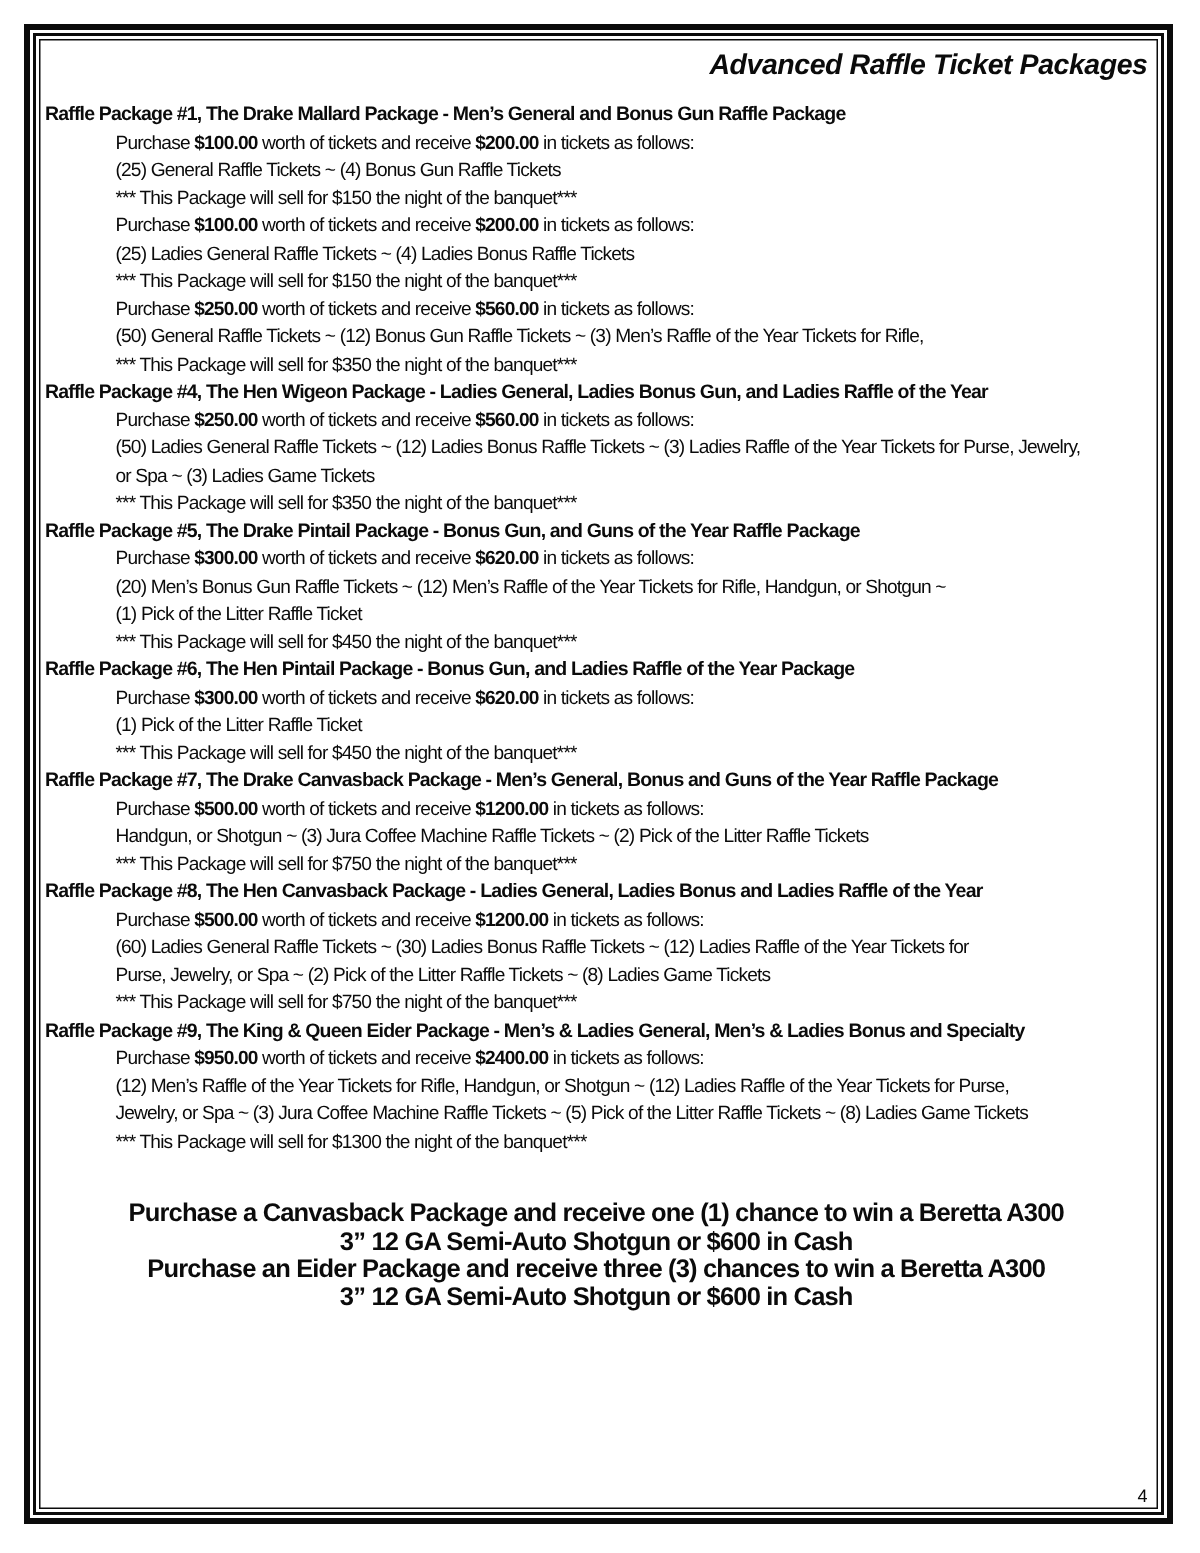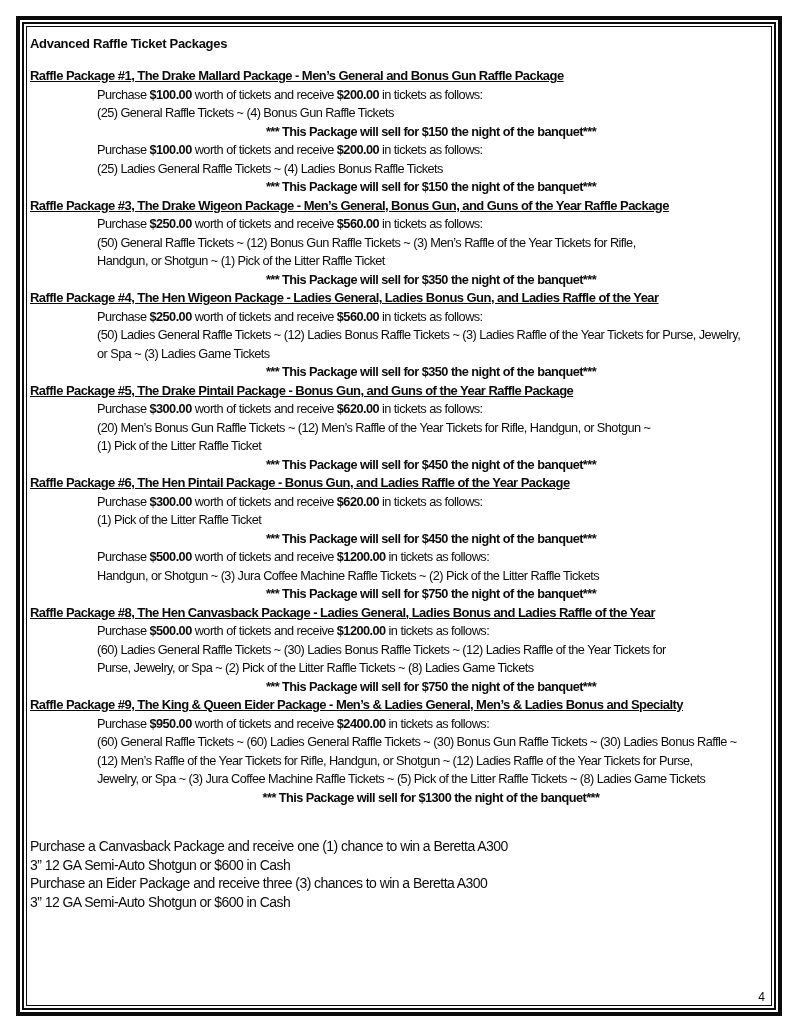--- a/index.html
+++ b/index.html
@@ -34,41 +34,42 @@
   }
   .content {
     position: absolute;
     inset: 0;
     padding: 4px 6px 0 3px;
     font-size: 12.75px;
     line-height: 18.5px;
     letter-spacing: -0.55px;
   }
   .title {
-    font-size: 13px;
+    font-size: 19px;
     font-weight: bold;
-    text-align: left;
+    text-align: right;
     margin: 2px 0 12px 0;
     letter-spacing: -0.3px;
     line-height: 22px;
+    font-style: italic;
   }
   .pkg-heading {
     font-weight: bold;
     white-space: nowrap;
     font-size: 13px;
-    text-decoration: underline;
   }
   .pkg-body { margin-left: 47px; }
-  .pkg-line { white-space: nowrap; margin-left: 20px; }
-  .pkg-line.sell { font-weight: bold; text-align: center; }
+  .pkg-line { white-space: nowrap; }
+  .pkg-line.sell { font-weight: normal; }
   .b { font-weight: bold; }
   .footer {
     margin-top: 30px;
-    font-weight: normal;
-    font-size: 14px;
+    text-align: center;
+    font-weight: bold;
+    font-size: 17px;
   }
   .footer .fline { white-space: nowrap; }
   .pagenum {
     position: absolute;
     right: 6px;
     bottom: 1px;
     font-size: 12px;
     letter-spacing: 0;
     line-height: 14px;
   }
@@ -93,25 +94,23 @@
               </div>
             </section>
             <section class="pkg">
               <div class="pkg-body">
                 <div class="pkg-line purchase"><span>Purchase </span><span class="b">$100.00</span><span> worth of tickets and receive </span><span class="b">$200.00</span><span> in tickets as follows:</span></div>
                 <div class="pkg-line">(25) Ladies General Raffle Tickets ~ (4) Ladies Bonus  Raffle Tickets</div>
                 <div class="pkg-line sell">*** This Package will sell for $150 the night of the banquet***</div>
               </div>
             </section>
             <section class="pkg">
-              <div class="pkg-heading">Raffle Package #3, The Drake Wigeon Package - Men’s General, Bonus Gun, and Guns of the Year Raffle Package</div>
               <div class="pkg-body">
                 <div class="pkg-line purchase"><span>Purchase </span><span class="b">$250.00</span><span> worth of tickets and receive </span><span class="b">$560.00</span><span> in tickets as follows:</span></div>
                 <div class="pkg-line">(50) General Raffle Tickets ~ (12) Bonus Gun Raffle Tickets ~ (3) Men’s Raffle of the Year Tickets for Rifle,</div>
-                <div class="pkg-line">Handgun, or Shotgun ~ (1) Pick of the Litter Raffle Ticket</div>
                 <div class="pkg-line sell">*** This Package will sell for $350 the night of the banquet***</div>
               </div>
             </section>
             <section class="pkg">
               <div class="pkg-heading">Raffle Package #4, The Hen Wigeon Package - Ladies General, Ladies Bonus Gun, and Ladies Raffle of the Year</div>
               <div class="pkg-body">
                 <div class="pkg-line purchase"><span>Purchase </span><span class="b">$250.00</span><span> worth of tickets and receive </span><span class="b">$560.00</span><span> in tickets as follows:</span></div>
                 <div class="pkg-line">(50) Ladies General Raffle Tickets ~ (12) Ladies Bonus Raffle Tickets ~ (3) Ladies Raffle of the Year Tickets for Purse, Jewelry,</div>
                 <div class="pkg-line">or Spa ~ (3) Ladies Game Tickets</div>
                 <div class="pkg-line sell">*** This Package will sell for $350 the night of the banquet***</div>
@@ -128,40 +127,40 @@
             </section>
             <section class="pkg">
               <div class="pkg-heading">Raffle Package #6, The Hen Pintail Package - Bonus Gun, and Ladies Raffle of the Year Package</div>
               <div class="pkg-body">
                 <div class="pkg-line purchase"><span>Purchase </span><span class="b">$300.00</span><span> worth of tickets and receive </span><span class="b">$620.00</span><span> in tickets as follows:</span></div>
                 <div class="pkg-line">(1) Pick of the Litter Raffle Ticket</div>
                 <div class="pkg-line sell">*** This Package will sell for $450 the night of the banquet***</div>
               </div>
             </section>
             <section class="pkg">
+              <div class="pkg-heading">Raffle Package #7, The Drake Canvasback Package - Men’s General, Bonus and Guns of the Year Raffle Package</div>
               <div class="pkg-body">
                 <div class="pkg-line purchase"><span>Purchase </span><span class="b">$500.00</span><span> worth of tickets and receive </span><span class="b">$1200.00</span><span> in tickets as follows:</span></div>
                 <div class="pkg-line">Handgun, or Shotgun ~ (3) Jura Coffee Machine Raffle Tickets  ~ (2) Pick of the Litter Raffle Tickets</div>
                 <div class="pkg-line sell">*** This Package will sell for $750 the night of the banquet***</div>
               </div>
             </section>
             <section class="pkg">
               <div class="pkg-heading">Raffle Package #8, The Hen Canvasback Package - Ladies General, Ladies Bonus and Ladies Raffle of the Year</div>
               <div class="pkg-body">
                 <div class="pkg-line purchase"><span>Purchase </span><span class="b">$500.00</span><span> worth of tickets and receive </span><span class="b">$1200.00</span><span> in tickets as follows:</span></div>
                 <div class="pkg-line">(60) Ladies General Raffle Tickets ~ (30) Ladies Bonus Raffle Tickets ~ (12) Ladies Raffle of the Year Tickets for</div>
                 <div class="pkg-line">Purse, Jewelry, or Spa ~ (2) Pick of the Litter Raffle Tickets ~ (8) Ladies Game Tickets</div>
                 <div class="pkg-line sell">*** This Package will sell for $750 the night of the banquet***</div>
               </div>
             </section>
             <section class="pkg">
               <div class="pkg-heading">Raffle Package #9, The King &amp; Queen Eider Package - Men’s &amp; Ladies General, Men’s &amp; Ladies Bonus and Specialty</div>
               <div class="pkg-body">
                 <div class="pkg-line purchase"><span>Purchase </span><span class="b">$950.00</span><span> worth of tickets and receive </span><span class="b">$2400.00</span><span> in tickets as follows:</span></div>
-                <div class="pkg-line">(60) General Raffle Tickets ~ (60) Ladies General Raffle Tickets ~ (30) Bonus Gun Raffle Tickets ~ (30) Ladies Bonus Raffle ~</div>
                 <div class="pkg-line">(12) Men’s Raffle of the Year Tickets for Rifle, Handgun, or Shotgun ~ (12) Ladies Raffle of the Year Tickets for Purse,</div>
                 <div class="pkg-line">Jewelry, or Spa ~ (3) Jura Coffee Machine Raffle Tickets ~ (5) Pick of the Litter Raffle Tickets ~ (8) Ladies Game Tickets</div>
                 <div class="pkg-line sell">*** This Package will sell for $1300 the night of the banquet***</div>
               </div>
             </section>
           </div>
 
         <div class="footer">
           <div class="fline">Purchase a Canvasback Package and receive one (1) chance to win a Beretta A300</div>
           <div class="fline">3” 12 GA Semi-Auto Shotgun or $600 in Cash</div>

